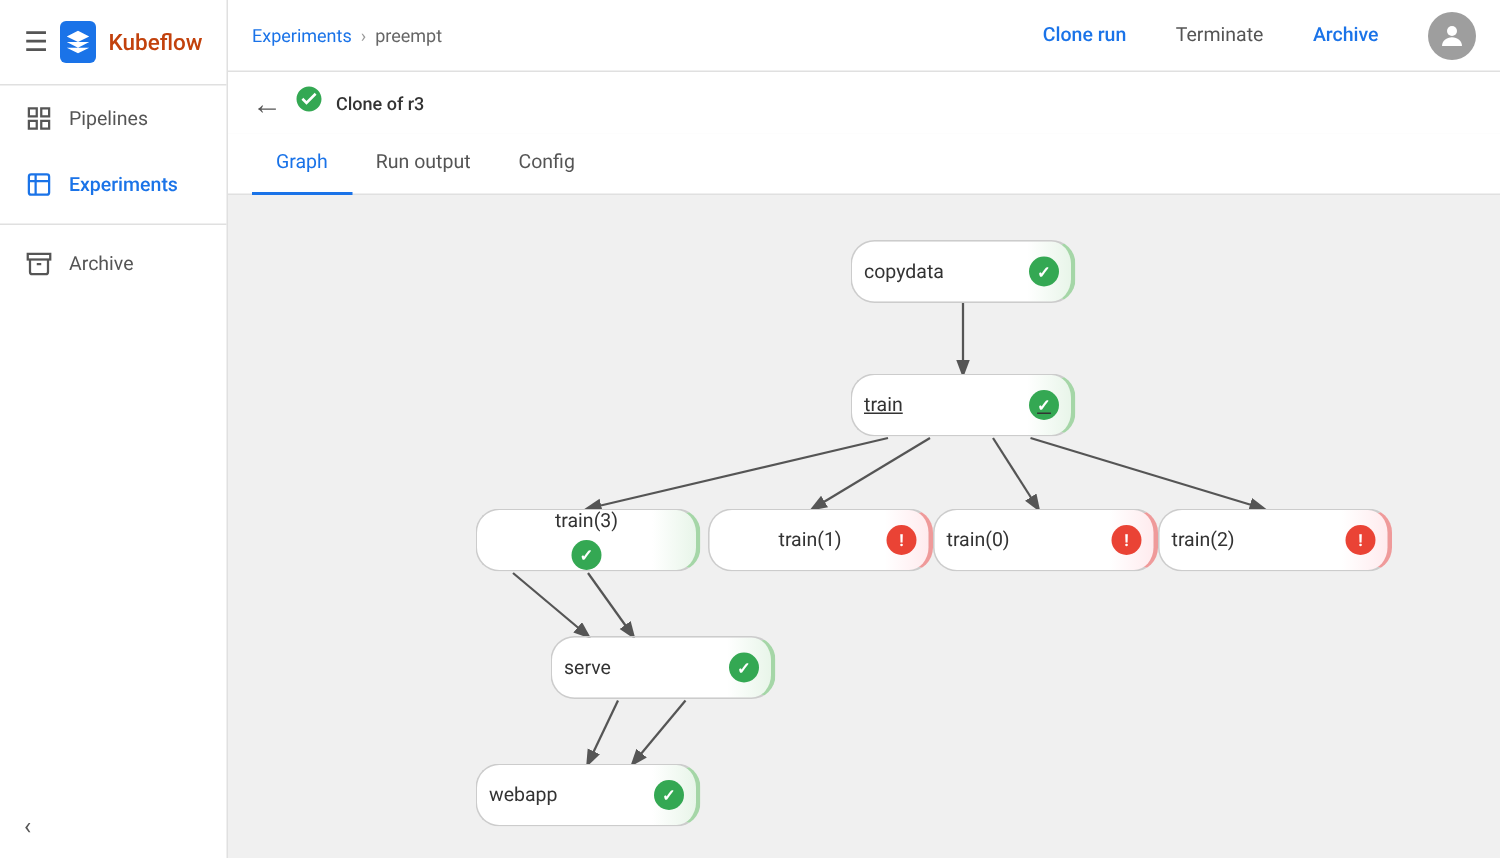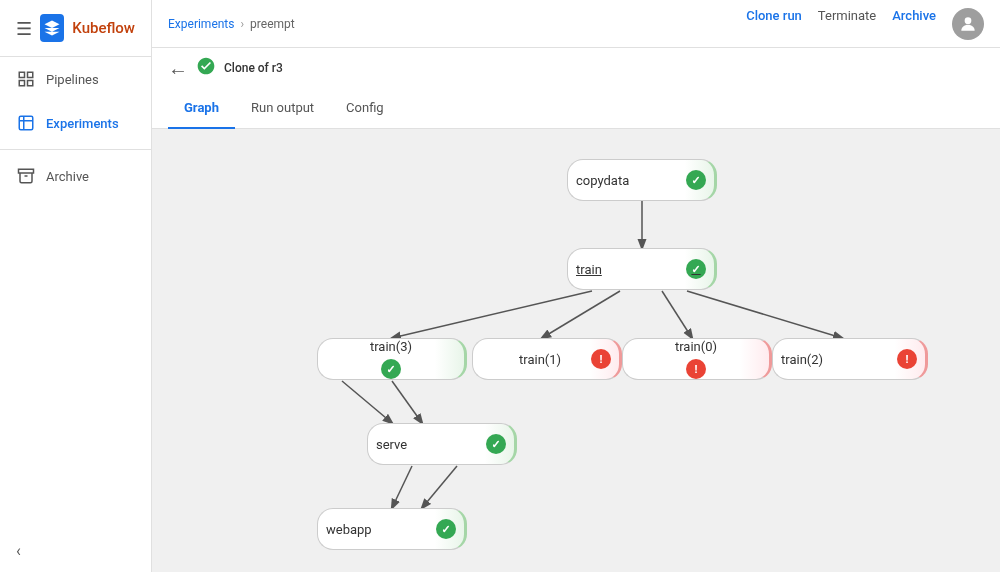--- a/index.html
+++ b/index.html
@@ -64,21 +64,21 @@
       border-bottom: 1px solid #e0e0e0;
       padding: 0 16px;
       display: flex;
       align-items: center;
       height: 48px;
       justify-content: space-between;
     }
     #topbar-left { display: flex; align-items: center; gap: 8px; }
     #breadcrumb { display: flex; align-items: center; gap: 6px; font-size: 12px; color: #666; }
     #breadcrumb a { color: #1a73e8; text-decoration: none; font-size: 12px; }
-    #topbar-right { display: flex; align-items: flex-start; gap: 16px; }
+    #topbar-right { display: flex; align-items: center; gap: 33px; }
     .top-action { font-size: 13px; color: #1a73e8; cursor: pointer; font-weight: 500; }
     .top-action.terminate { color: #555; font-weight: 400; }
     #back-btn { cursor: pointer; color: #555; font-size: 20px; line-height: 1; }
     #run-status-icon { color: #34a853; font-size: 18px; }
     #run-title { font-size: 12px; font-weight: 500; color: #333; }
 
     
     #tabs {
       background: #fff;
       display: flex;
@@ -89,21 +89,21 @@
       padding: 12px 16px;
       font-size: 13px;
       cursor: pointer;
       color: #555;
       border-bottom: 2px solid transparent;
       margin-bottom: -1px;
     }
     .tab.active {
       color: #1a73e8;
       border-bottom-color: #1a73e8;
-      font-weight: 700;
+      font-weight: 400;
     }
 
     
     #avatar {
       width: 32px; height: 32px;
       border-radius: 50%;
       background: #9e9e9e;
       display: flex; align-items: center; justify-content: center;
     }
 
@@ -284,21 +284,21 @@
     <div class="graph-node node-success" style="left:165px; top:209px; width:150px;flex-direction:column;">
       <span class="node-label">train(3)</span>
       <span class="node-badge badge-success">✓</span>
     </div>
 
     <div class="graph-node node-error" style="left:320px; top:209px; width:150px;padding-left:46px;">
       <span class="node-label">train(1)</span>
       <span class="node-badge badge-error">!</span>
     </div>
 
-    <div class="graph-node node-error" style="left:470px; top:209px; width:150px;flex-direction:column;">
+    <div class="graph-node node-error" style="left:470px; top:209px; width:150px;">
       <span class="node-label">train(0)</span>
       <span class="node-badge badge-error">!</span>
     </div>
 
     <div class="graph-node node-error" style="left:620px; top:209px; width:156px;justify-content:space-between;">
       <span class="node-label">train(2)</span>
       <span class="node-badge badge-error">!</span>
     </div>
 
     <div class="graph-node node-success" style="left:215px; top:294px; width:150px;">

